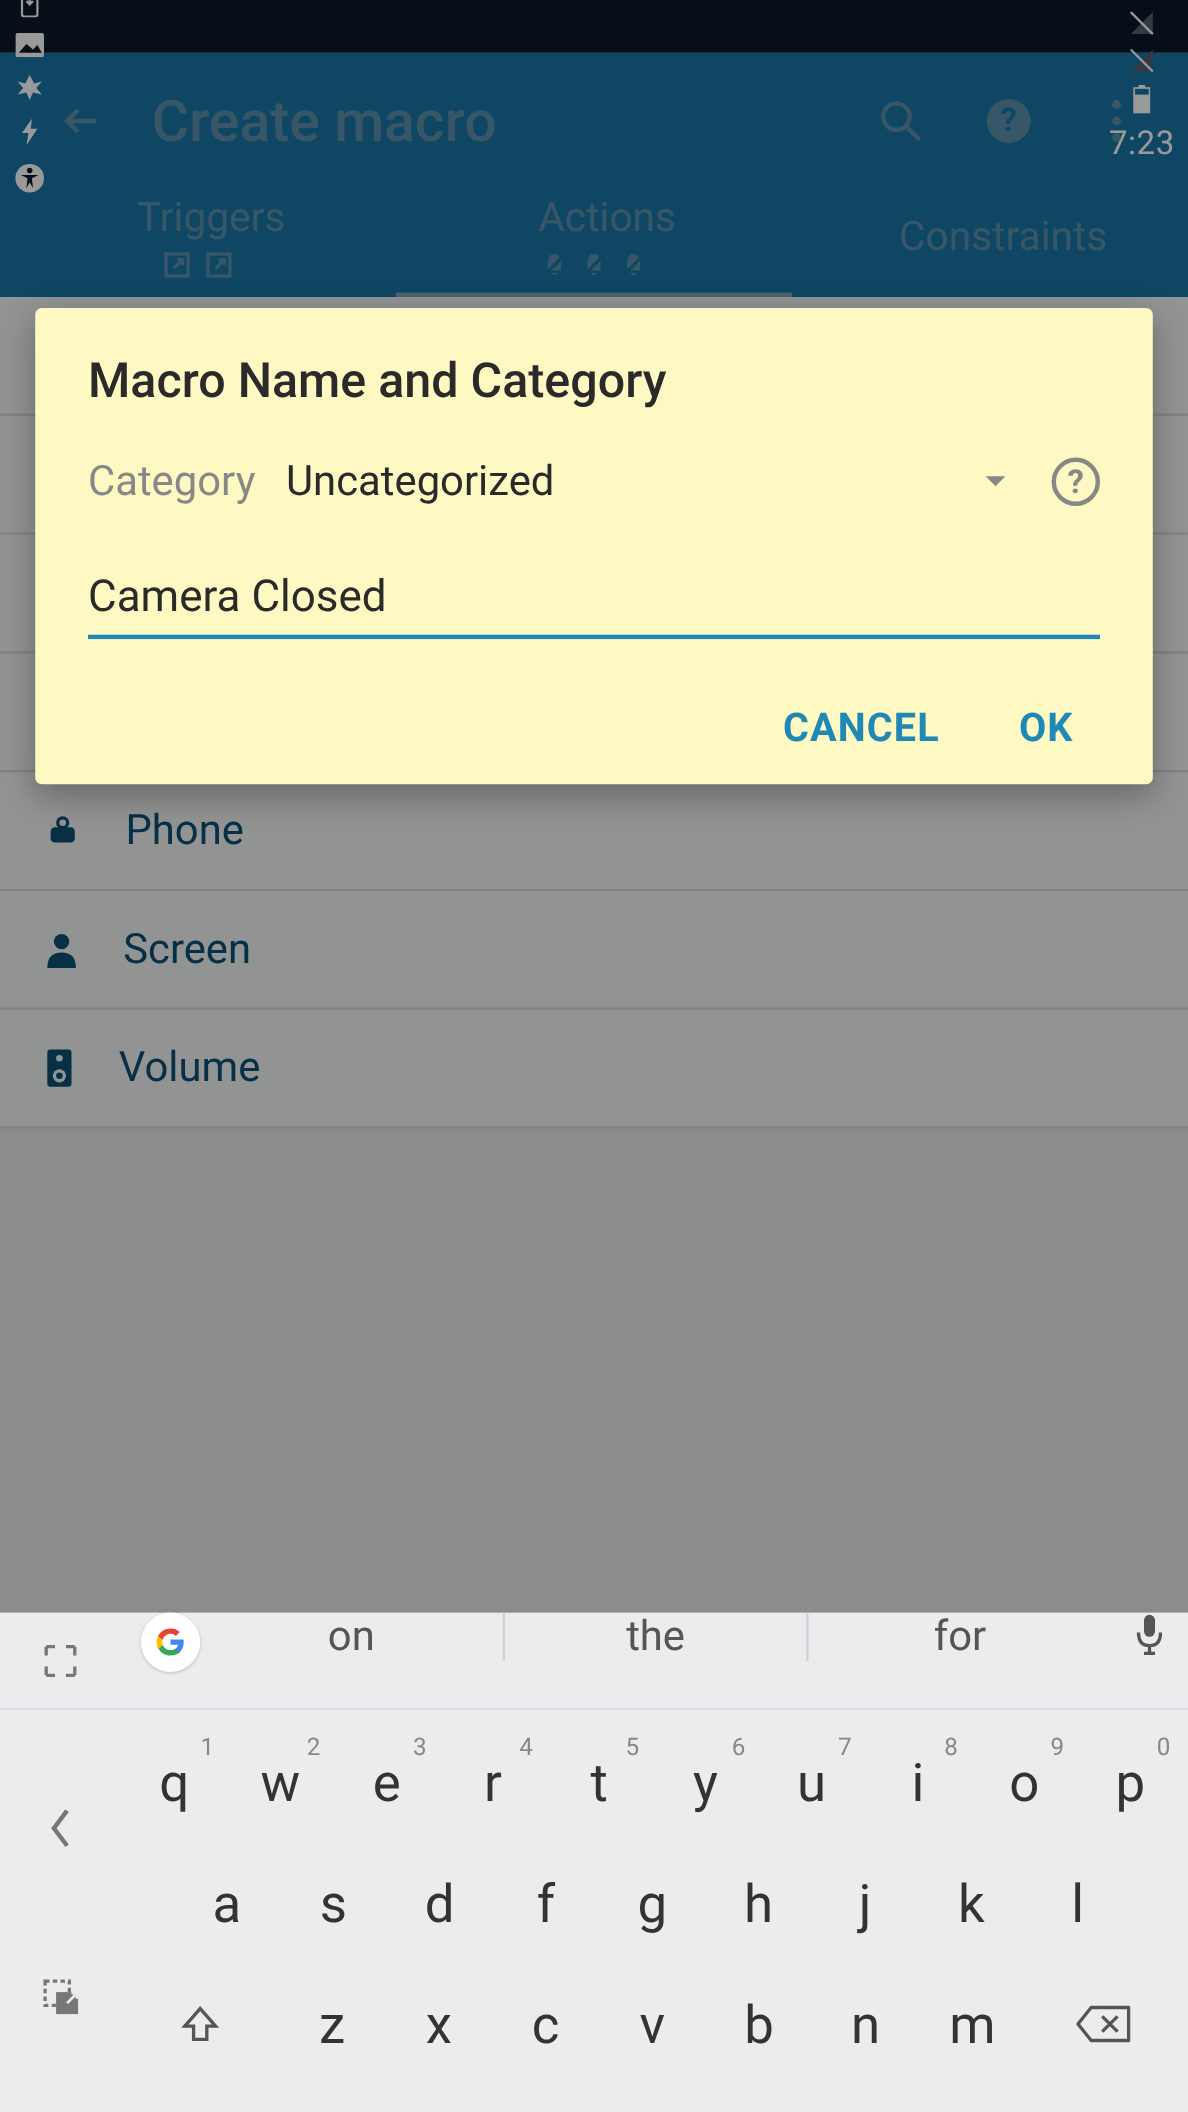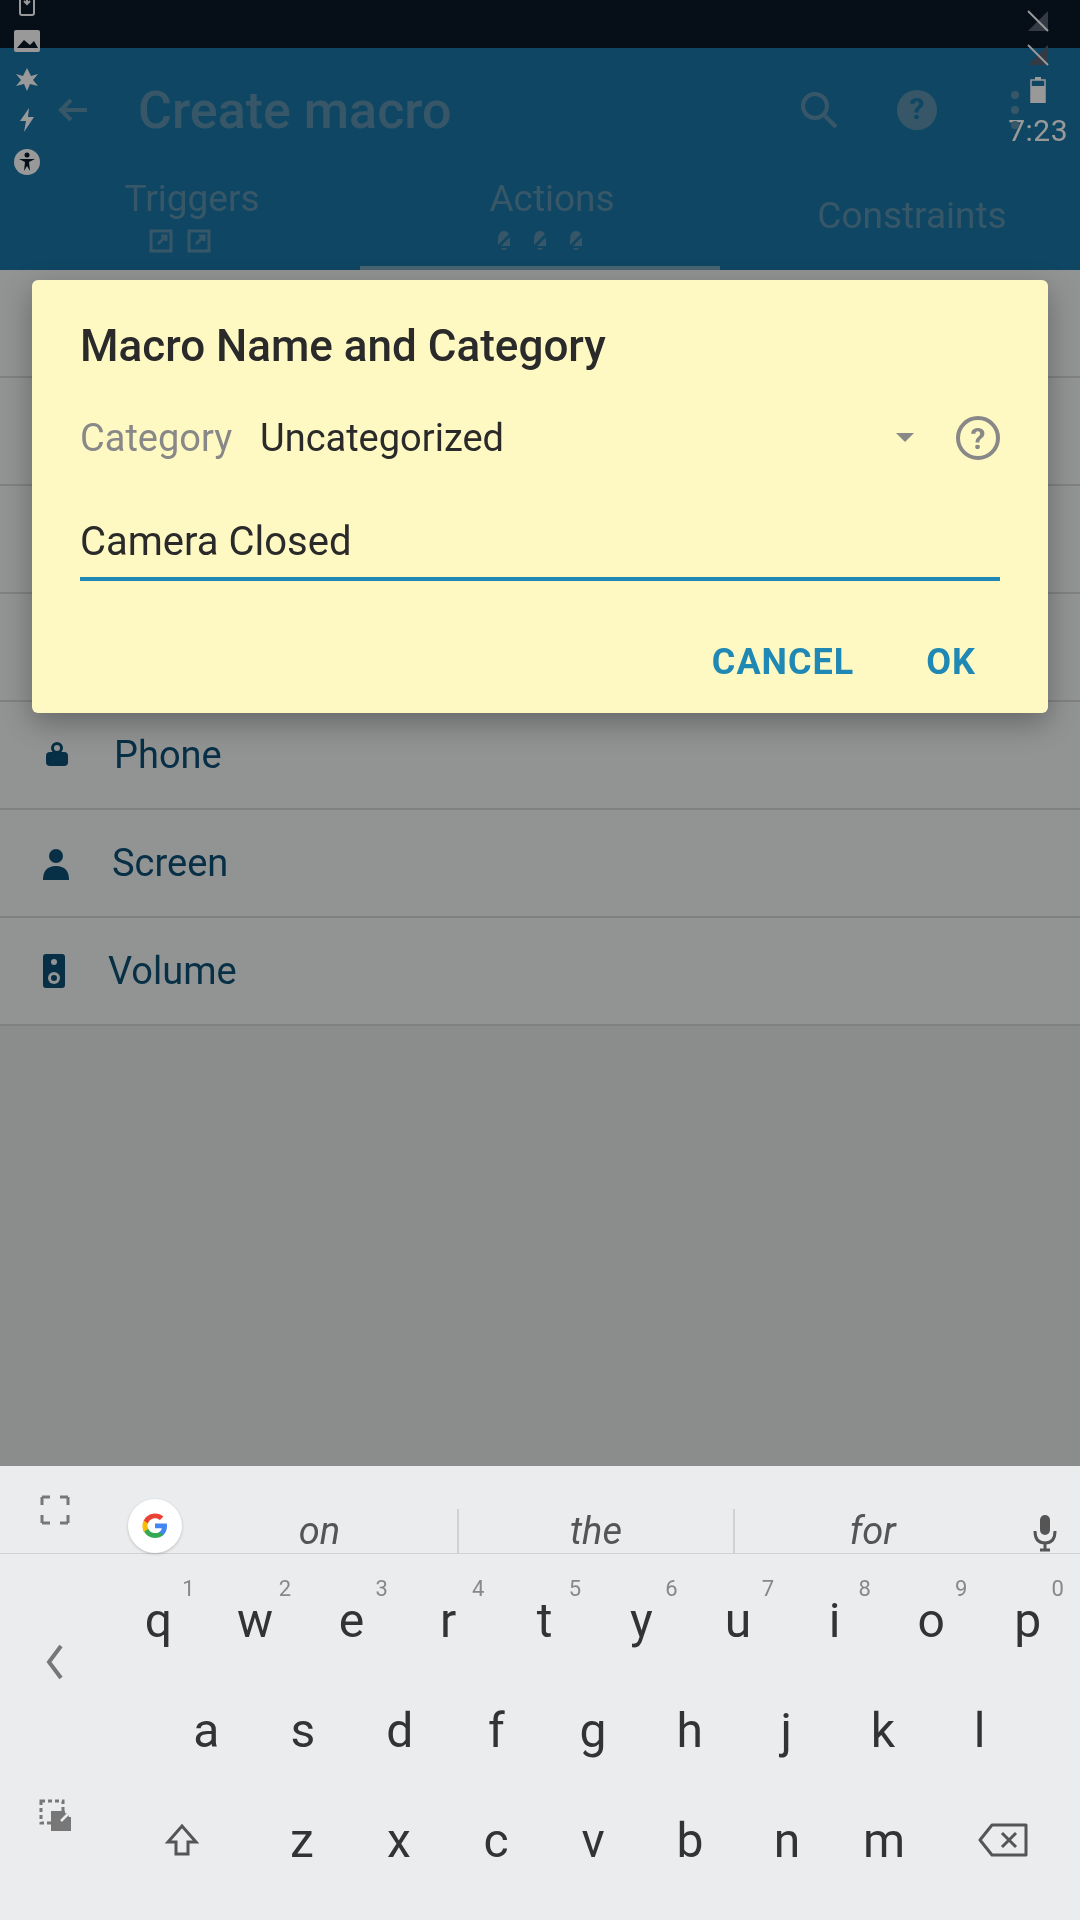--- a/index.html
+++ b/index.html
@@ -42,21 +42,21 @@
 .help-circle { width: 44px; height: 44px; border: 4px solid #888; border-radius: 50%; display: flex; align-items: center; justify-content: center; color: #888; font-size: 30px; font-weight: 700; }
 
 .name-field { border: none; border-bottom: 4px solid #1f88b4; font-size: 40px; color: #2a2a2a; width: 100%; padding: 8px 0 12px 0; outline: none; background: transparent; }
 .dialog-actions { display: flex; justify-content: flex-end; gap: 72px; margin-top: 60px; padding-right: 24px; }
 .dialog-btn { color: #1f88b4; font-size: 36px; font-weight: 700; letter-spacing: 1px; border: none; background: none; cursor: pointer; }
 
 
 .keyboard { position: absolute; bottom: 0; left: 0; right: 0; background: #eaecee; }
 .suggest-bar { height: 88px; display: flex; align-items: center; border-bottom: 1px solid #d0d2d4; }
 .kb-side { width: 110px; display: flex; align-items: center; justify-content: center; }
-.suggest-main { flex: 1; display: flex; align-items: flex-end; height: 100%; font-style: italic; }
+.suggest-main { flex: 1; display: flex; align-items: flex-start; height: 100%; }
 .glogo { width: 54px; height: 54px; border-radius: 50%; background: #fff; box-shadow: 0 1px 3px rgba(0,0,0,0.2); display: flex; align-items: center; justify-content: center; margin-left: 18px; font-size: 30px; font-weight: 700; }
 .suggest { flex: 1; text-align: center; color: #555; font-size: 38px; }
 .sep { width: 2px; height: 44px; background: #cfd1d3; }
 .mic { width: 70px; display: flex; align-items: center; justify-content: center; }
 
 .kb-rows { display: flex; }
 .kb-rows-main { flex: 1; padding: 18px 4px 18px 0; }
 .kb-row { display: flex; justify-content: center; margin-bottom: 14px; }
 .key { flex: 1; height: 96px; margin: 0 2px; display: flex; align-items: center; justify-content: center; font-size: 48px; color: #333; position: relative; border-radius: 8px; }
 .key-hint { position: absolute; top: 4px; right: 10px; font-size: 22px; color: #888; }

